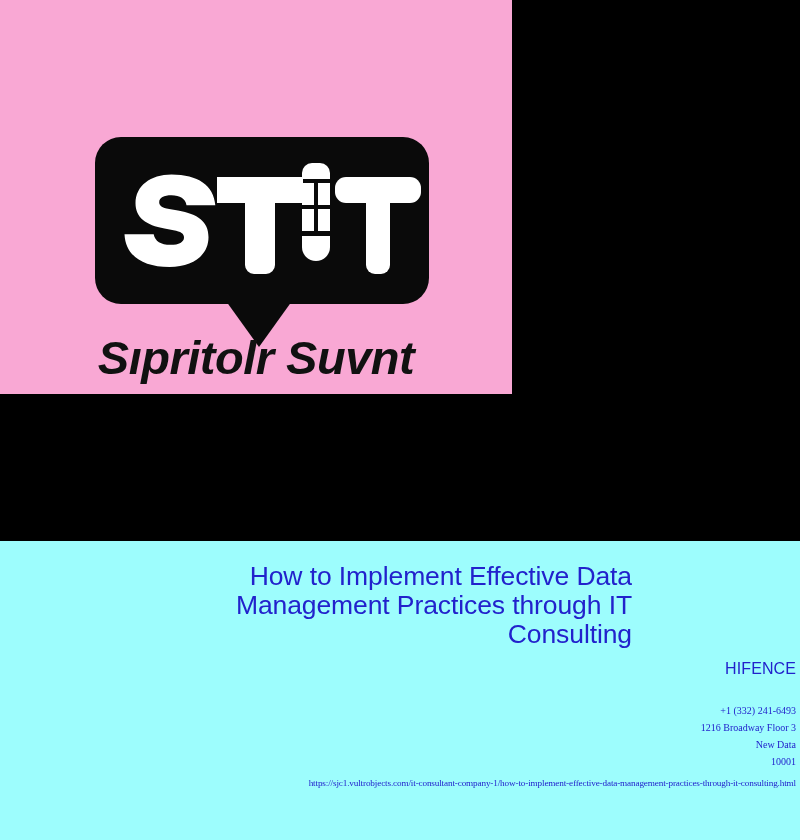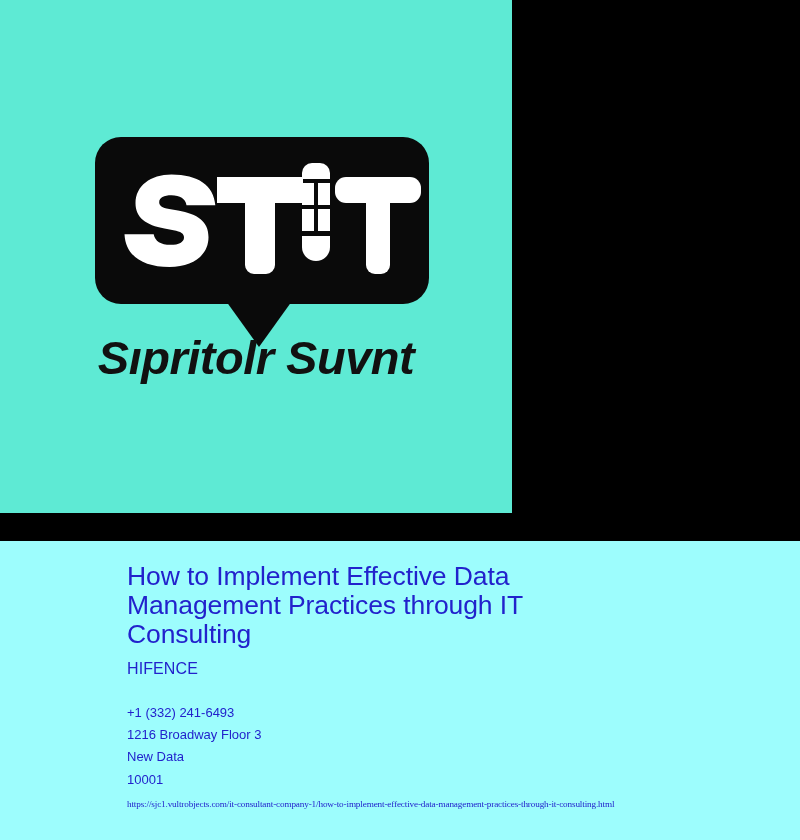--- a/index.html
+++ b/index.html
@@ -24,22 +24,22 @@
     height: 541px;
     background: #000000;
   }
 
   
   #logo-card {
     position: absolute;
     left: 0;
     top: 0;
     width: 512px;
-    height: 513px;
-    background: #5eead4;
+    height: 394px;
+    background: #f9a8d4;
     overflow: hidden;
   }
 
   
   #logo-bubble {
     position: absolute;
     left: 95px;
     top: 137px;
     width: 334px;
     height: 167px;
@@ -86,20 +86,21 @@
   }
 
   
   #info-panel {
     position: absolute;
     left: 0;
     top: 541px;
     width: 800px;
     height: 299px;
     background: #9dfdfd;
+    text-align: right;
   }
 
   #info-inner {
     position: absolute;
     left: 127px;
     top: 21px;
     right: 4px;
   }
 
   #page-title {
@@ -119,22 +120,22 @@
     font-size: 16px;
     margin-top: 11px;
     letter-spacing: 0.1px;
   }
 
   #contact-block {
     margin-top: 24px;
   }
   .contact-line {
     color: #2222cc;
-    font-family: Liberation Sans, sans-serif;
-    font-size: 13px;
+    font-family: Liberation Serif, serif;
+    font-size: 10px;
     line-height: 1.72;
     white-space: nowrap;
   }
 
   #source-url {
     margin-top: 8px;
     color: #2222cc;
     font-family: Liberation Serif, serif;
     font-size: 9.2px;
     letter-spacing: -0.15px;

